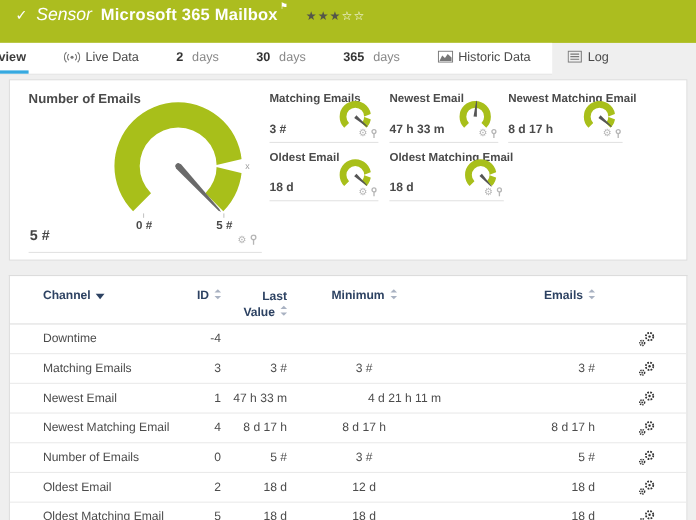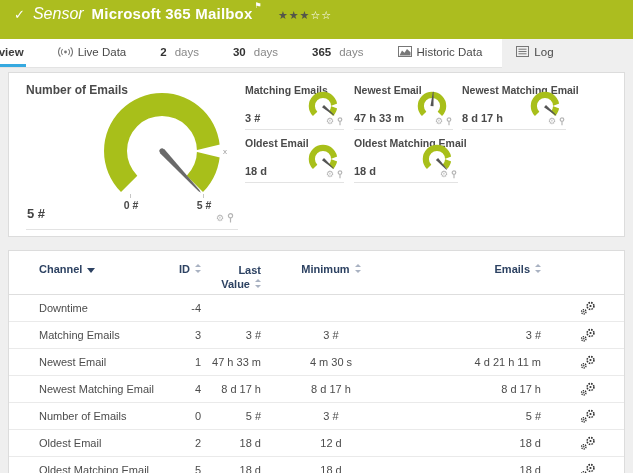--- a/index.html
+++ b/index.html
@@ -321,21 +321,20 @@
                 <circle cx="3.8" cy="10.8" r="2.2" fill="none" stroke="#333" stroke-width="1.4" stroke-dasharray="1.2,0.9"></circle>
                 <circle cx="3.8" cy="10.8" r="0.8" fill="#333"></circle>
               </svg></span>
           </div>
       </div>
 
       <div class="trow">
         <div class="c-channel">Newest Email</div>
         <div class="c-id">1</div>
         <div class="c-last">47 h 33 m</div>
-        <div class="c-min">4 m 30 s</div>
         <div class="c-max">4 d 21 h 11 m</div>
         <div class="c-gear">
             <span class="gear-btn"><svg width="16" height="15" viewBox="0 0 16 15">
                 <circle cx="10.5" cy="5" r="3.4" fill="none" stroke="#333" stroke-width="1.6" stroke-dasharray="1.6,1.1"></circle>
                 <circle cx="10.5" cy="5" r="1.1" fill="#333"></circle>
                 <circle cx="3.8" cy="10.8" r="2.2" fill="none" stroke="#333" stroke-width="1.4" stroke-dasharray="1.2,0.9"></circle>
                 <circle cx="3.8" cy="10.8" r="0.8" fill="#333"></circle>
               </svg></span>
           </div>
       </div>

